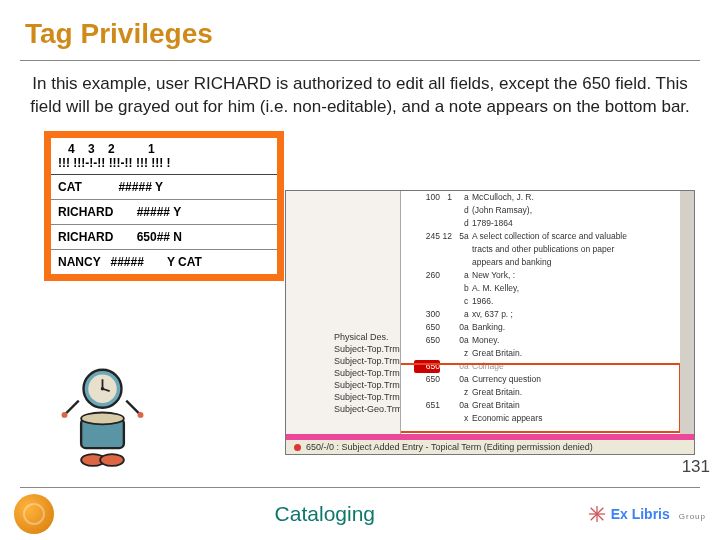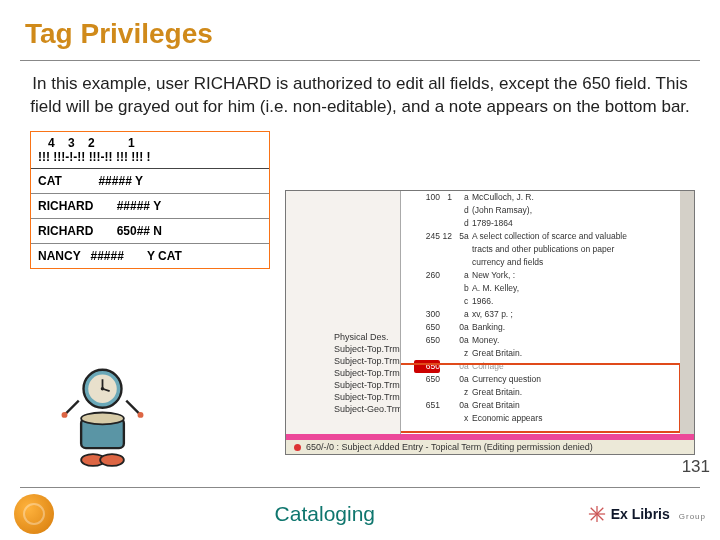--- a/index.html
+++ b/index.html
@@ -3,21 +3,21 @@
 <meta charset="utf-8">
 <style>
   * { box-sizing: border-box; font-family: Verdana, Arial, sans-serif; }
   body { margin: 0; width: 720px; height: 540px; background: #fff; position: relative; overflow: hidden; }
 
   .title { font-size: 28px; font-weight: bold; color: #d08a1a; padding: 18px 25px 10px; }
   .underline { height: 1px; background: #888; margin: 0 20px 12px; }
 
   .desc { font-size: 17px; color: #222; padding: 0 30px 12px; line-height: 1.35; text-align: center; }
 
-  .table-box { margin-left: 30px; border: 1px solid #f97316; width: 240px; font-family: 'Courier New', monospace; font-size: 12px; background: #fff; }
+  .table-box { margin-left: 44px; border: 7px solid #f97316; width: 240px; font-family: 'Courier New', monospace; font-size: 12px; background: #fff; }
   .th-row { border-bottom: 1.4px solid #444; padding: 4px 7px; white-space: pre; font-weight: bold; }
   .tb-row { border-bottom: 1px solid #888; padding: 5px 7px; white-space: pre; font-weight: bold; }
   .tb-row:last-child { border-bottom: none; }
 
   .mascot { position: absolute; left: 55px; top: 350px; width: 95px; height: 125px; }
   .mascot svg { width: 100%; height: 100%; }
 
   .screenshot { position: absolute; left: 285px; top: 190px; width: 410px; height: 265px; border: 1px solid #777; background: #e8e4e0; font-family: Tahoma, sans-serif; font-size: 9px; color: #333; }
   .sc-inner { display: flex; height: calc(100% - 20px); }
   .sc-left { width: 115px; background: #f5f2ee; border-right: 1px solid #aaa; font-size: 9px; padding-top: 140px; }
@@ -43,21 +43,21 @@
   .logo-orb { width: 40px; height: 40px; border-radius: 50%; background: radial-gradient(circle at 35% 35%, #ffb33d, #d57a0a); position: relative; margin-right: 8px; }
   .logo-orb::after { content: ""; position: absolute; inset: 9px; border: 2px solid #fff5; border-radius: 50%; }
   .aleph { display: flex; flex-direction: column; }
   .aleph-bold { font-size: 15px; font-weight: bold; letter-spacing: 3px; color: #6a7c8a; }
   .aleph-sub { font-size: 6px; letter-spacing: 0.3px; color: #7a8a98; }
   .center-title { flex: 1; text-align: center; font-size: 21px; color: #0f766e; }
   .exlib { display: flex; align-items: center; gap: 5px; }
   .exlib-icon { width: 18px; height: 18px; position: relative; }
   .exlib-icon svg { width: 100%; height: 100%; }
   .exlib-txt { font-size: 12px; color: #555; }
-  .exlib-txt b { font-size: 14px; color: #0f172a; }
+  .exlib-txt b { font-size: 14px; color: #3b82f6; }
   .exlib-group { font-size: 8px; letter-spacing: 1px; color: #777; margin-left: 9px; }
 
   .scrollbar-thumb { position: absolute; right: -13px; top: 5px; width: 11px; height: 12px; background: #c4c0b8; border: 1px solid #999; }
   .scrollbar-thumb.bottom { top: auto; bottom: 5px; }
 </style>
 </head>
 <body>
 
 <div class="title">Tag Privileges</div>
 <div class="underline"></div>
@@ -140,21 +140,21 @@
           <span class="sc-a"></span>
           <span class="sc-b"></span>
           <span class="sc-c"></span>
           <span class="sc-txt">tracts and other publications on paper</span>
         </div>
         <div class="sc-line">
           <span class="sc-num"></span>
           <span class="sc-a"></span>
           <span class="sc-b"></span>
           <span class="sc-c"></span>
-          <span class="sc-txt">currency and fields</span>
+          <span class="sc-txt">appears and banking</span>
         </div>
         <div class="sc-line">
           <span class="sc-num">260</span>
           <span class="sc-a"></span>
           <span class="sc-b"></span>
           <span class="sc-c">a</span>
           <span class="sc-txt">New York, :</span>
         </div>
         <div class="sc-line">
           <span class="sc-num"></span>

